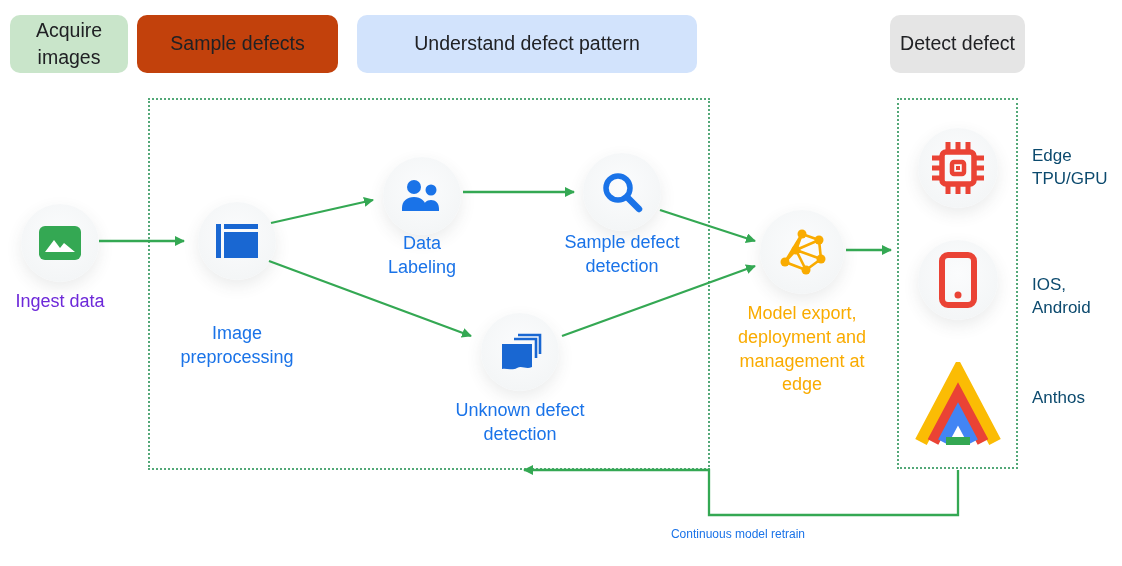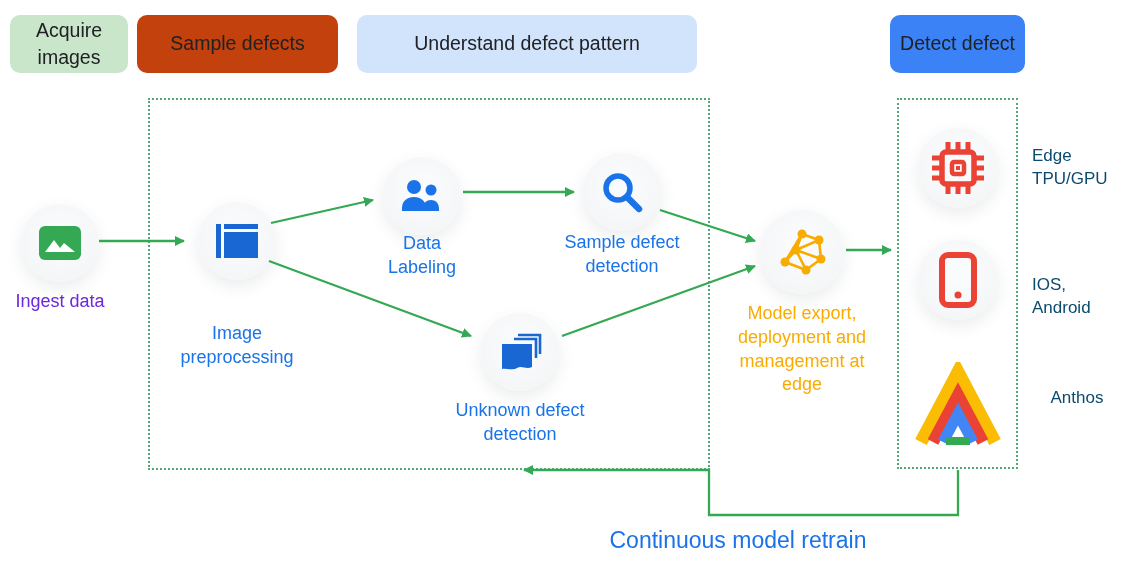--- a/index.html
+++ b/index.html
@@ -9,21 +9,21 @@
   }
   
   .badge {
     position:absolute; top:15px; height:58px; border-radius:10px;
     display:flex; align-items:center; justify-content:center; text-align:center;
     font-size:19.5px; line-height:1.4; color:#202124; box-sizing:border-box; padding:0 8px;
   }
   #badge-acquire   { left:10px;  width:118px; background:#c9e5ca; }
   #badge-sample    { left:137px; width:201px; background:#c2410c; }
   #badge-understand{ left:357px; width:340px; background:#d2e3fc; }
-  #badge-detect    { left:890px; width:135px; background:#3b82f6; }
+  #badge-detect    { left:890px; width:135px; background:#e5e5e5; }
 
   
   .dotted-box { position:absolute; border:2px dotted #53a878; box-sizing:border-box; }
   #box-middle { left:148px; top:98px; width:562px; height:372px; }
   #box-right  { left:897px; top:98px; width:121px; height:371px; }
 
   
   .node-circle {
     position:absolute; border-radius:50%;
     background:radial-gradient(circle at 50% 42%, #fbfcfd 0%, #f4f6f7 70%, #f1f3f4 100%);
@@ -54,25 +54,25 @@
   #label-unknown { left:430px; top:399px; width:180px; }
   #label-model   { left:717px; top:302px; width:170px; }
 
   
   .target-label {
     position:absolute; left:1032px; width:90px; text-align:left;
     font-size:17px; line-height:1.38; color:#0c4a6e;
   }
   #label-edge   { top:144px; }
   #label-phone  { top:273px; }
-  #label-anthos { top:386px;text-align:center; }
+  #label-anthos { top:386px; }
 
   #label-retrain {
     position:absolute; left:560px; top:527px; width:356px; text-align:center;
-    font-size:23px; color:#1a73e8;
+    font-size:12px; color:#1a73e8;
   }
 
   .arrows { position:absolute; left:0; top:0; pointer-events:none; }
 </style>
 </head>
 <body>
 
 <div class="canvas">
 
   <div class="badge" id="badge-acquire">

